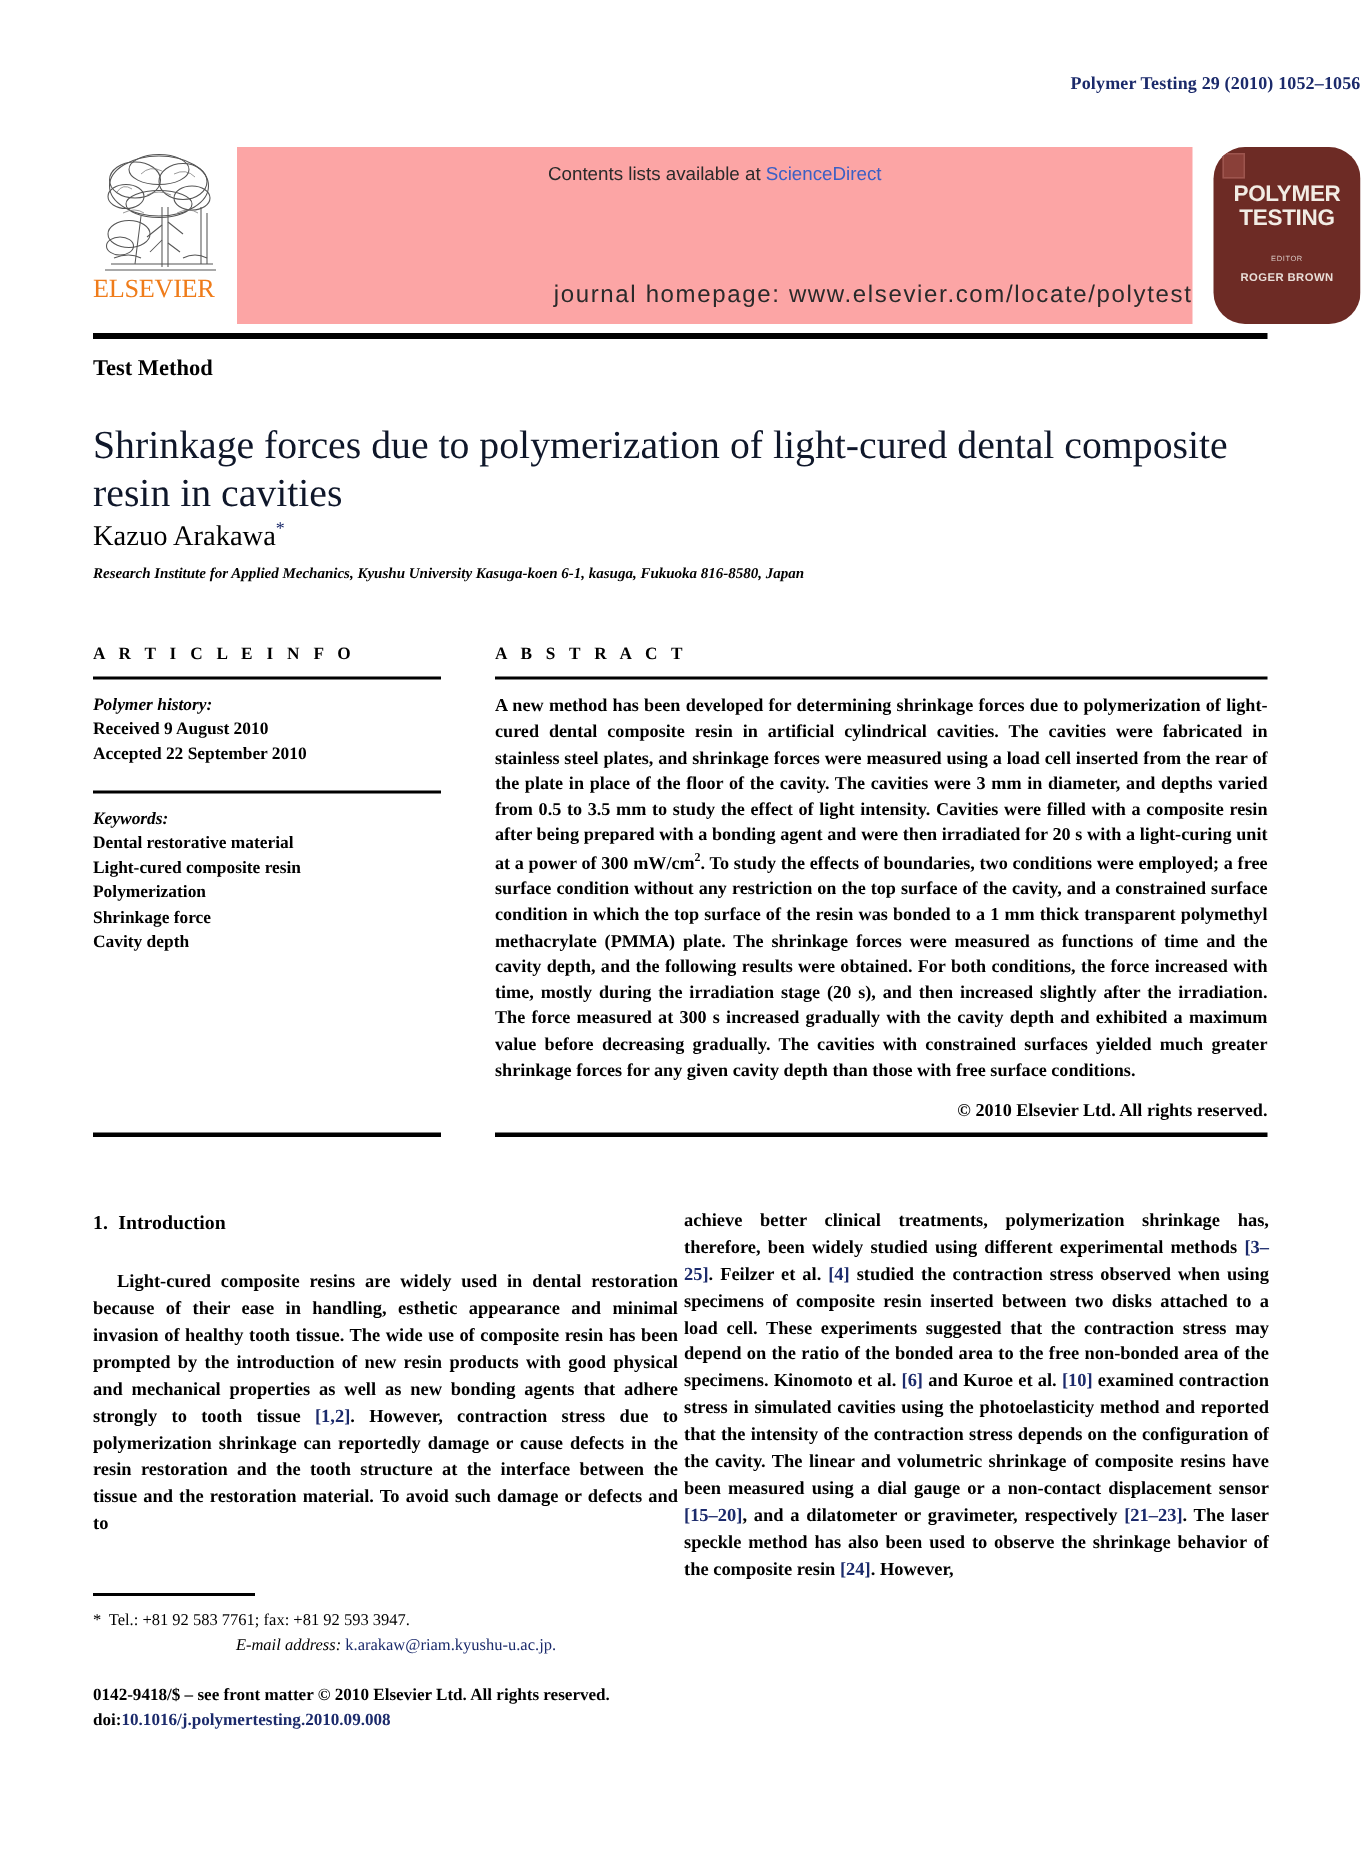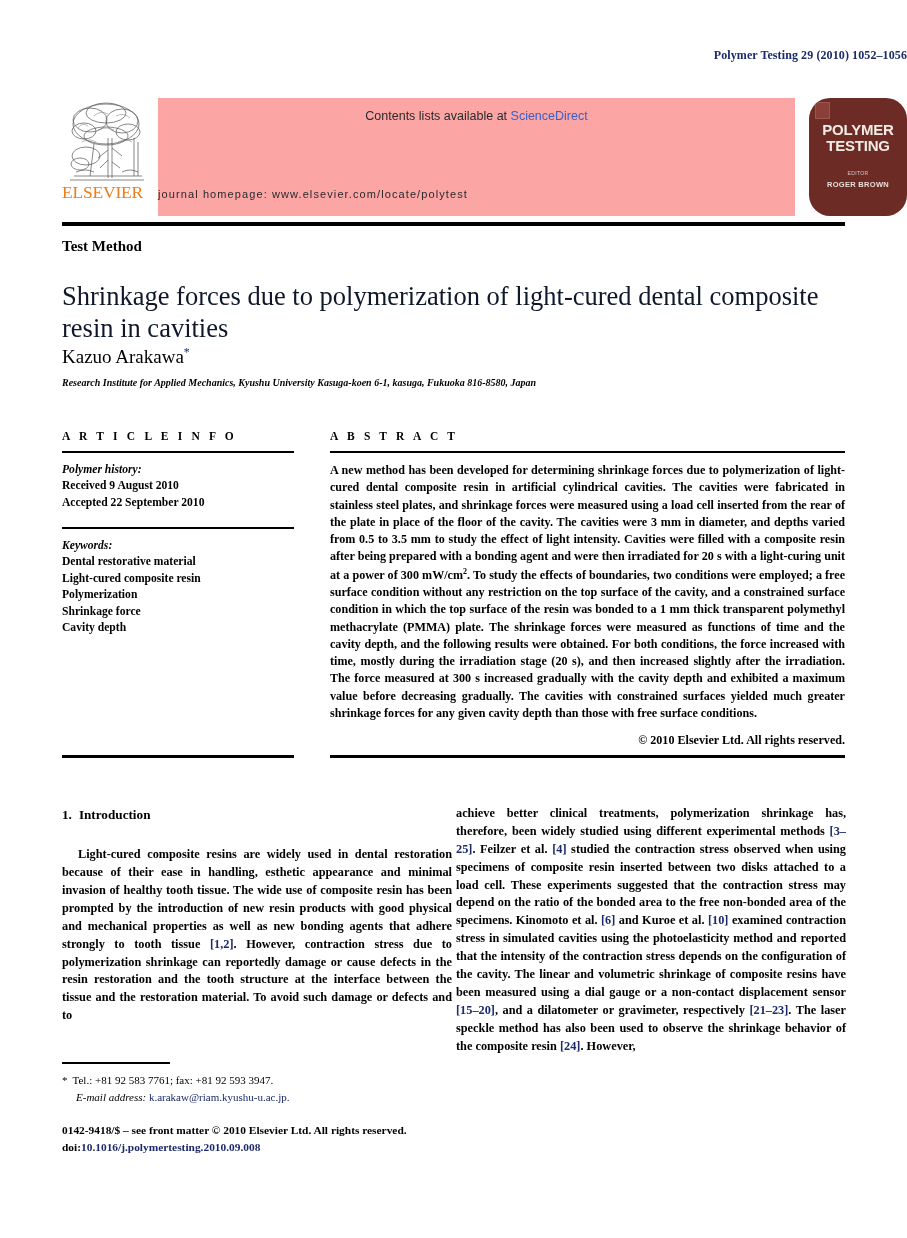--- a/index.html
+++ b/index.html
@@ -89,23 +89,23 @@
     width: 637px;
     text-align: center;
     font-family: "Liberation Serif", serif;
     font-size: 32px;
     color: #1a1a1a;
   }
   .banner-home {
     position: absolute;
     left: 0; top: 90px;
     width: 637px;
-    text-align: left;
+    text-align: right;
     font-family: "Liberation Sans", sans-serif;
-    font-size: 11px;
+    font-size: 16px;
     letter-spacing: 1.1px;
     color: #2a2a2a;
   }
   .cover {
     position: absolute;
     left: 747px; top: 0;
     width: 98px; height: 118px;
     background: #6d2b25;
     overflow: hidden;
     border-radius: 21px;
@@ -308,21 +308,21 @@
     position: absolute;
     left: 62px; top: 1072px;
     width: 390px;
     font-family: "Liberation Serif", serif;
     font-weight: normal;
     font-size: 11px;
     line-height: 1.5;
     color: #000;
   }
   .footnote .star { margin-right: 5px; }
-  .footnote .indent { padding-left: 14px; }
+  .footnote .indent { padding-left: 14px; text-align: center; }
   .footnote .em-label { font-style: italic; }
   .footnote .email { color: #1b2a6b; }
 
   
   .imprint {
     position: absolute;
     left: 62px; top: 1122px;
     width: 420px;
     font-family: "Liberation Serif", serif;
     font-weight: bold;

